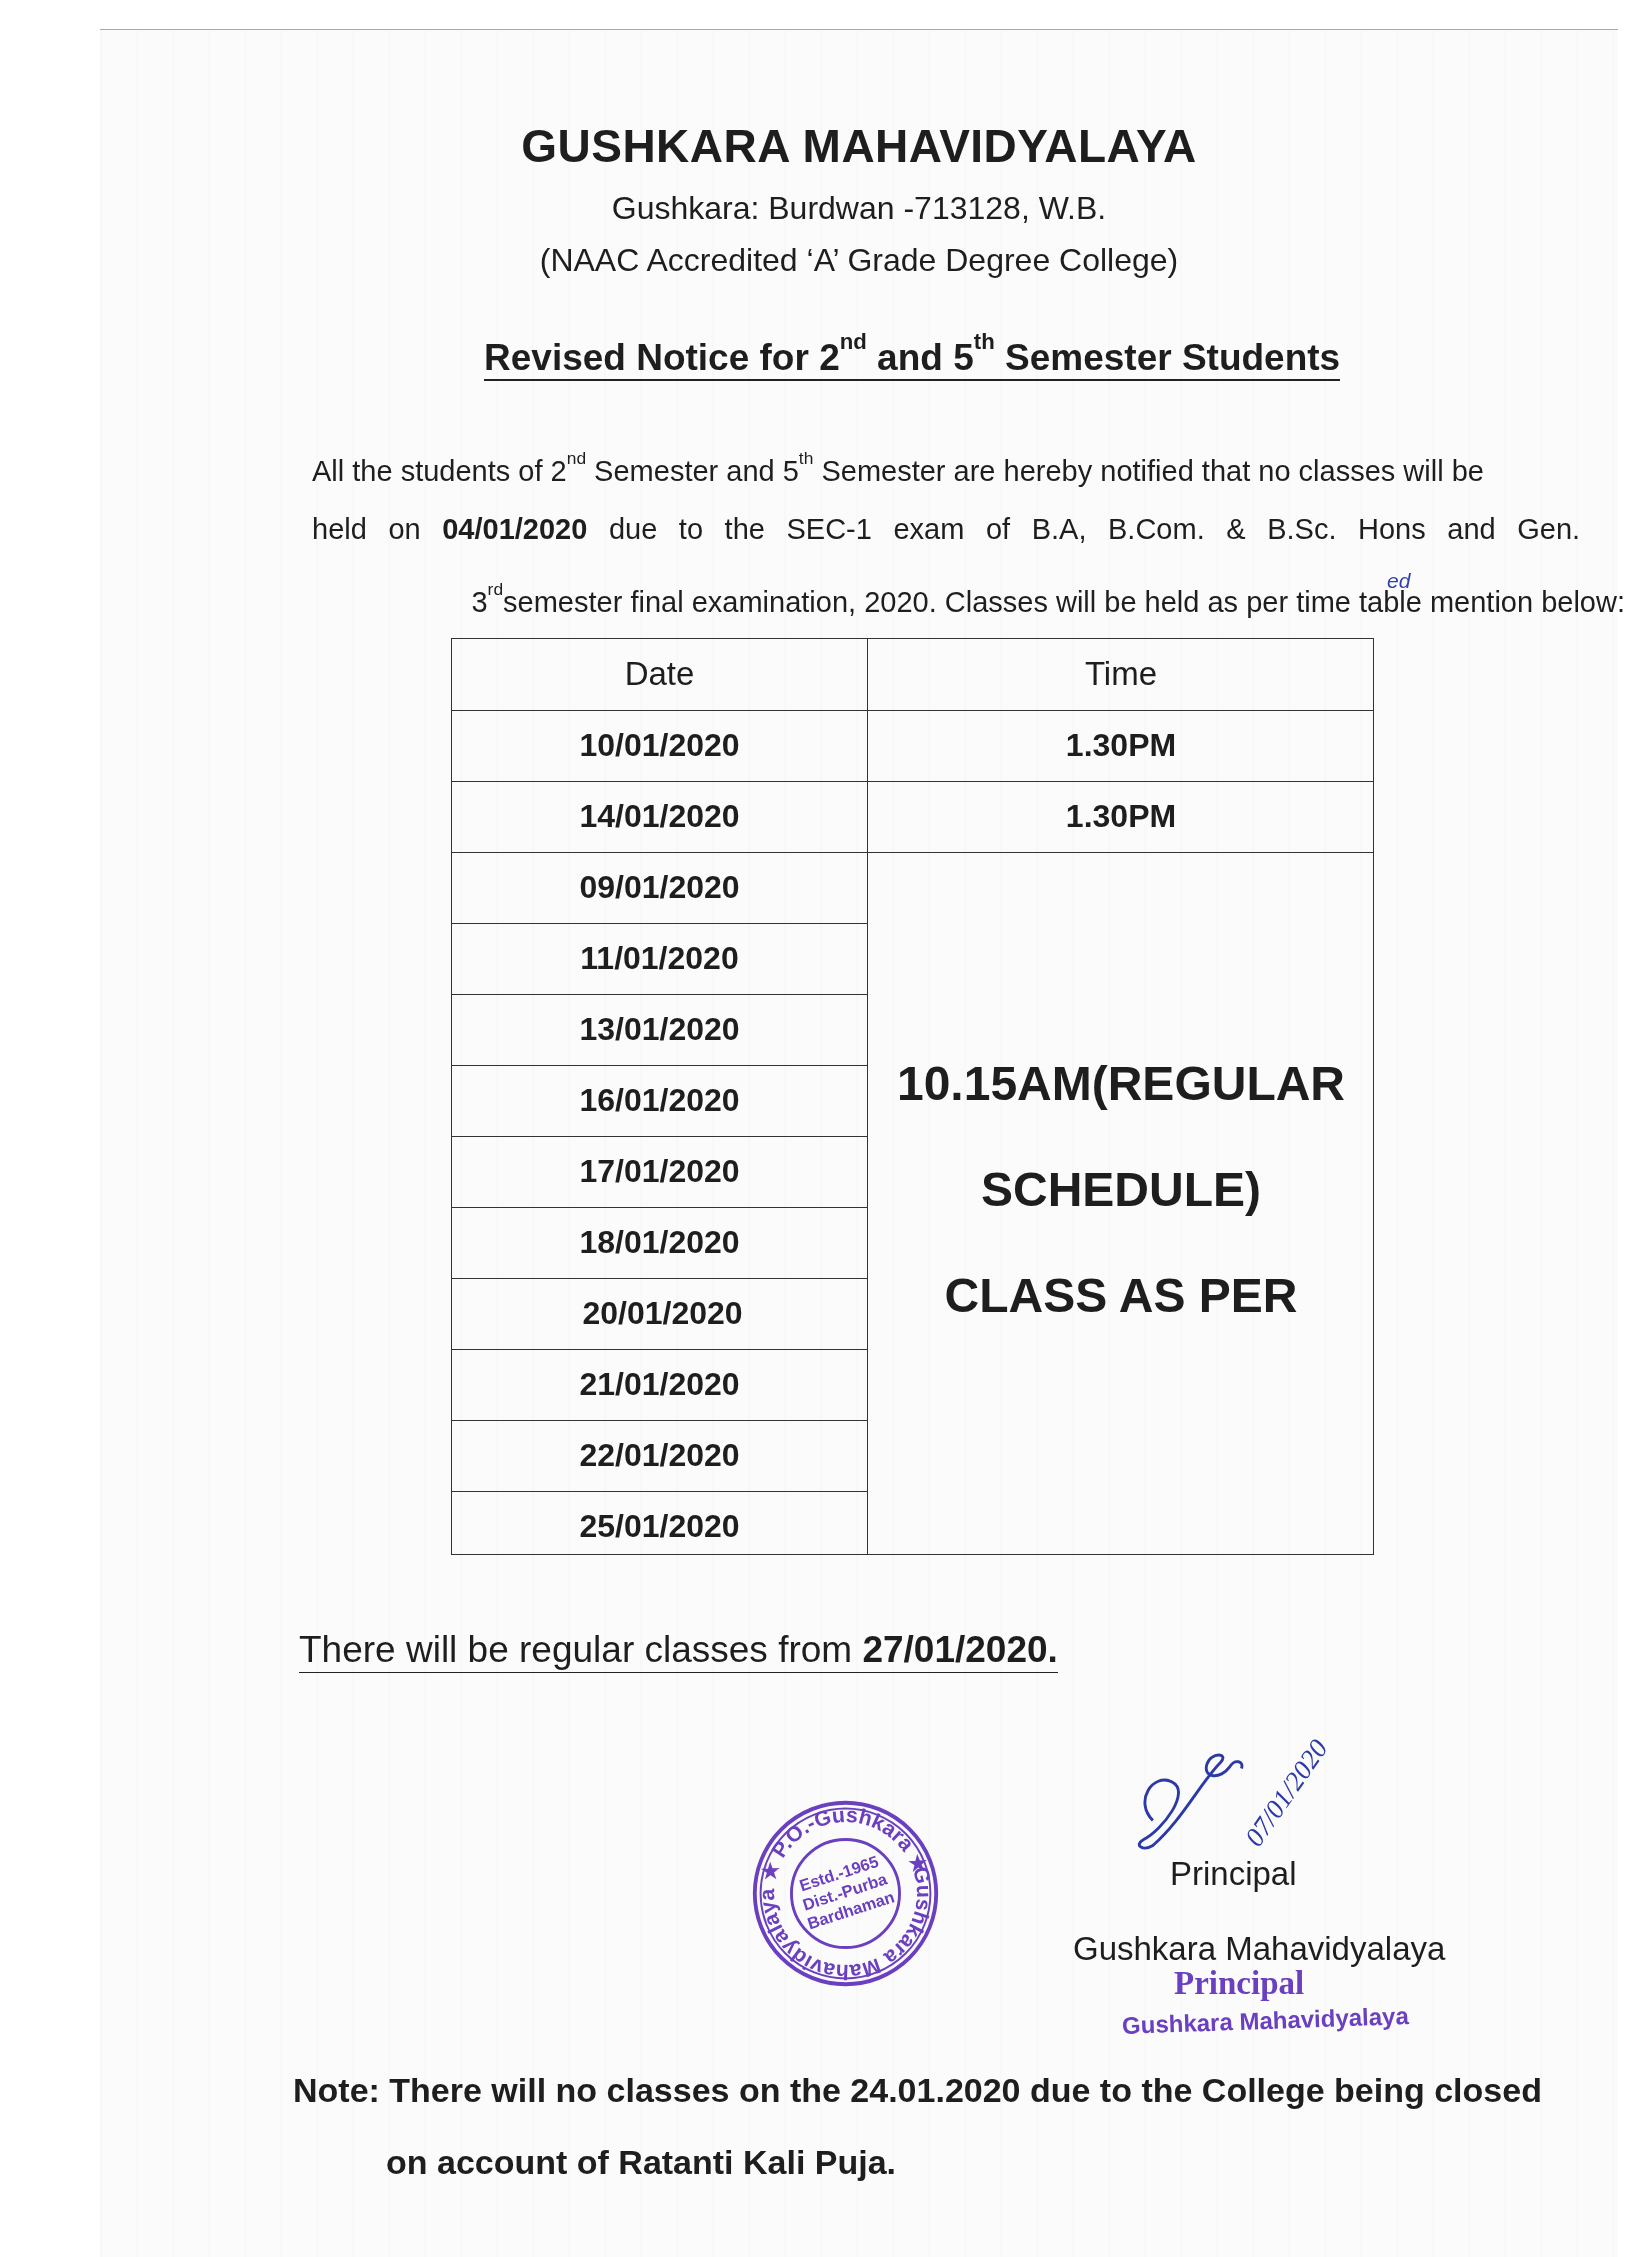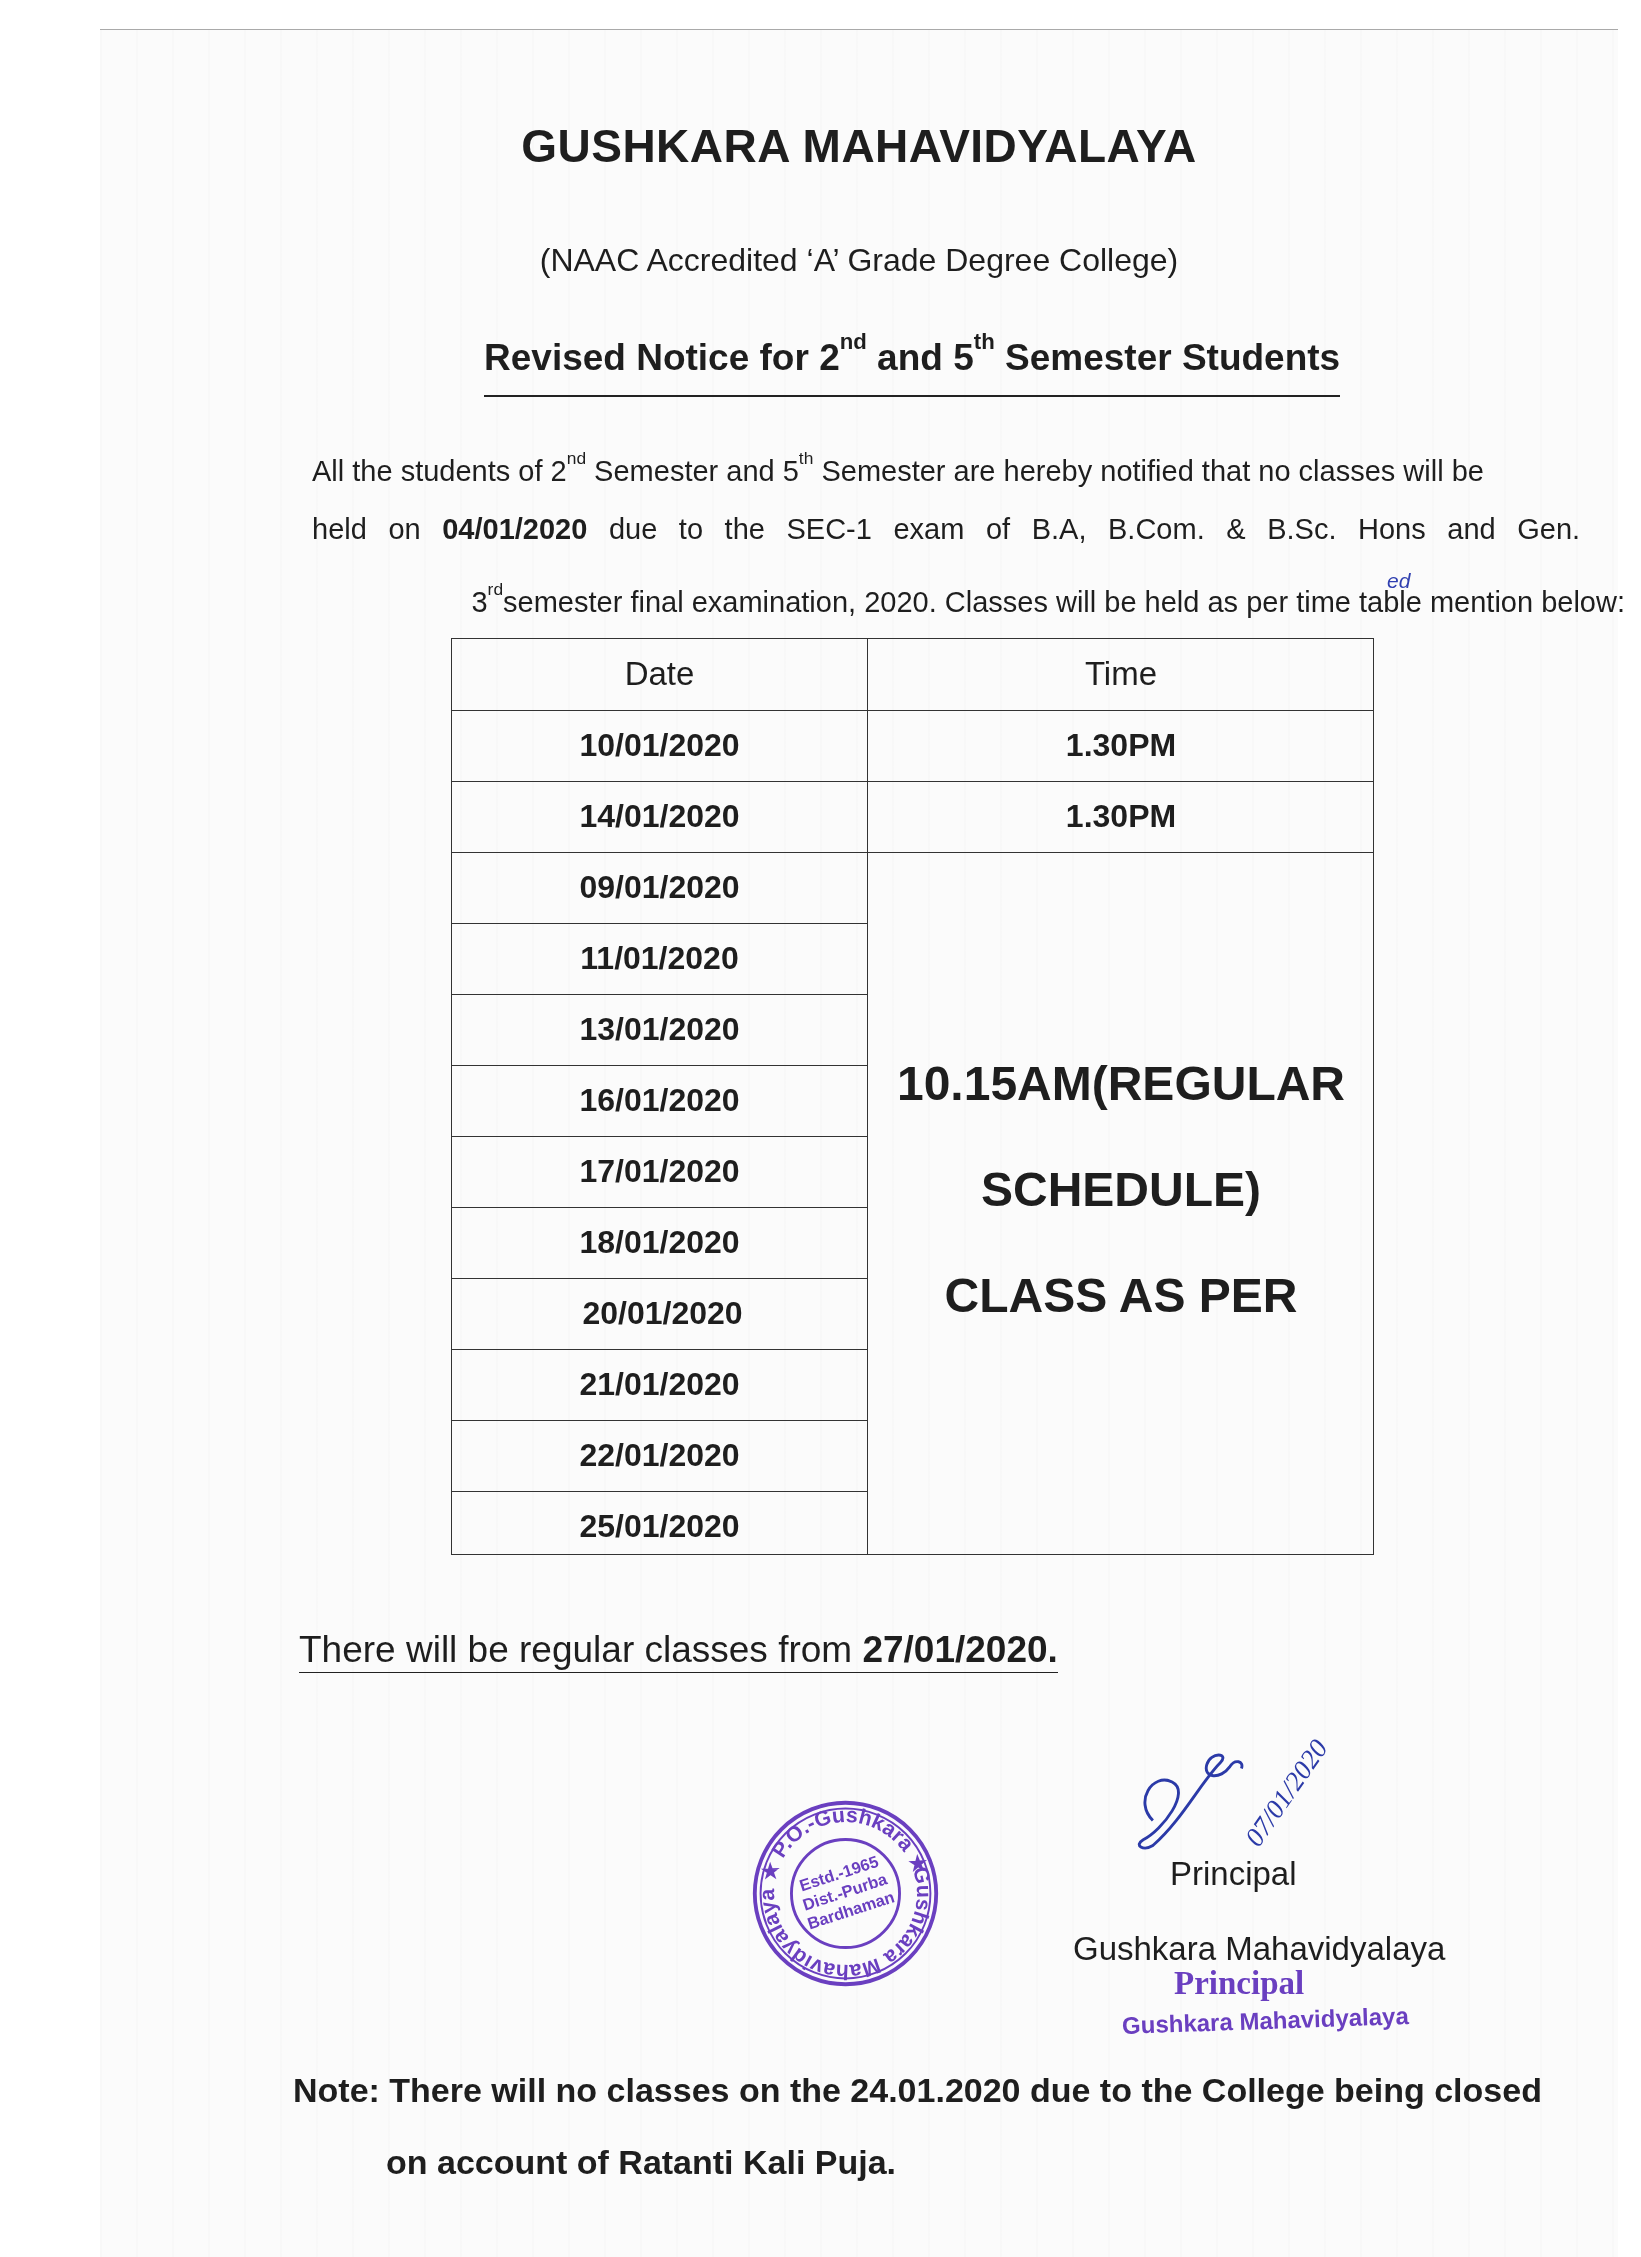--- a/index.html
+++ b/index.html
@@ -13,21 +13,21 @@
     background:
       repeating-linear-gradient(90deg, rgba(0,0,0,0.012) 0 1.9px, rgba(0,0,0,0) 1.9px 36px),
       #fbfbfb;
     border-top:1.9px solid #a9a9a9;
   }
   .abs { position:absolute; white-space:nowrap; }
   .center { text-align:center; }
   .college-name { left:0; width:1518px; top:89px; font-size:46px; font-weight:bold; letter-spacing:0.5px; }
   .address { left:0; width:1518px; top:160px; font-size:32px; }
   .accreditation { left:0; width:1518px; top:212px; font-size:32px; }
-  .notice-title { left:384px; top:307px; font-size:37px; font-weight:bold; border-bottom:2.9px solid #222; padding-bottom:16px; }
+  .notice-title { left:384px; top:307px; font-size:37px; font-weight:bold; border-bottom:2.9px solid #222; padding-bottom:0; }
   sup { font-size:60%; line-height:0; position:relative; top:-0.35em; }
   .para { left:212px; width:1313px; font-size:29px; }
   .p1 { top:425px; }
   .p2 { top:483px; word-spacing:13.5px; }
   .p3 { top:556px;text-align:right; }
   .p2 b { font-weight:bold; }
   .handwriting { left:1287px; top:539px; font-size:21px; color:#2f3fb0; font-style:italic; }
 
   .schedule {
     position:absolute; left:351px; top:608px; width:923px; height:917px;
@@ -48,20 +48,21 @@
   .note2 { left:286px; top:2113px; font-size:34px; font-weight:bold; }
   .stamp { position:absolute; left:649px; top:1767px; }
   .signature { position:absolute; left:1014px; top:1675px; }
 </style>
 </head>
 <body>
 
 <div class="page">
 
   <div class="abs center college-name">GUSHKARA MAHAVIDYALAYA</div>
+  <div class="abs center address">Gushkara: Burdwan -713128, W.B.</div>
   <div class="abs center accreditation">(NAAC Accredited ‘A’ Grade Degree College)</div>
 
   <div class="abs notice-title"><span>Revised Notice for 2</span><sup>nd</sup><span> and 5</span><sup>th</sup><span> Semester Students</span></div>
 
   <div class="abs para p1"><span>All the students of 2</span><sup>nd</sup><span> Semester and 5</span><sup>th</sup><span> Semester are hereby notified that no classes will be</span></div>
   <div class="abs para p2"><span>held on </span><b>04/01/2020</b><span> due to the SEC-1 exam of B.A, B.Com. &amp; B.Sc. Hons and Gen.</span></div>
   <div class="abs para p3"><span>3</span><sup>rd</sup><span>semester final examination, 2020.  Classes will be held as per time table mention below:</span></div>
   <div class="abs handwriting">ed</div>
 
   <div class="schedule" id="schedule">

